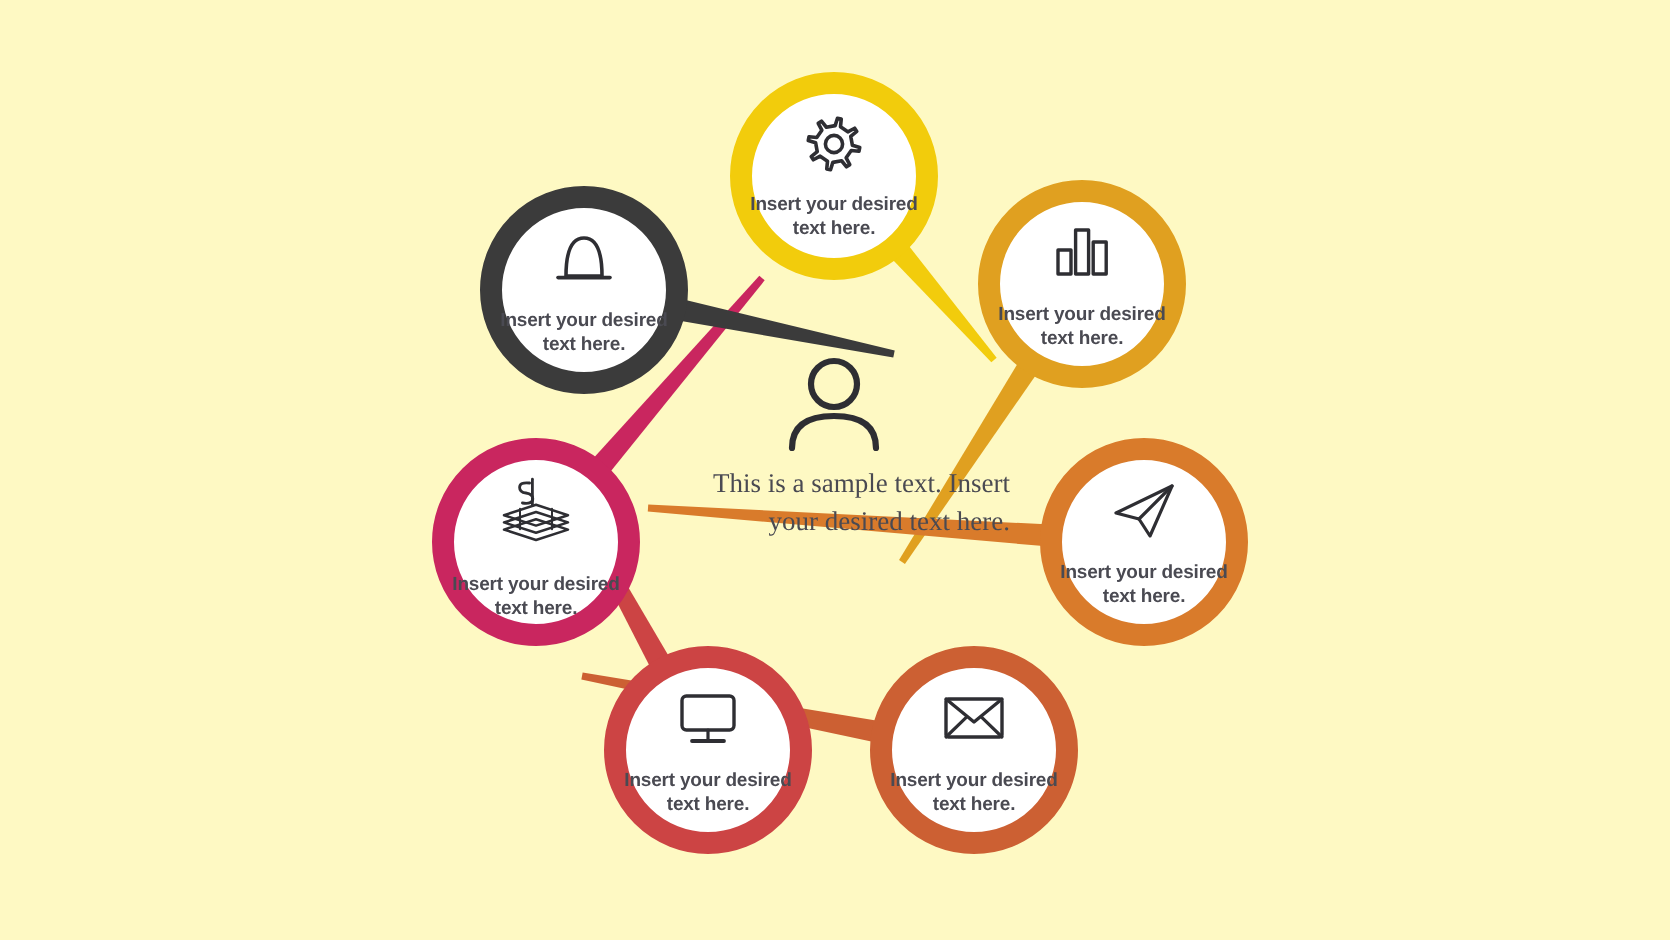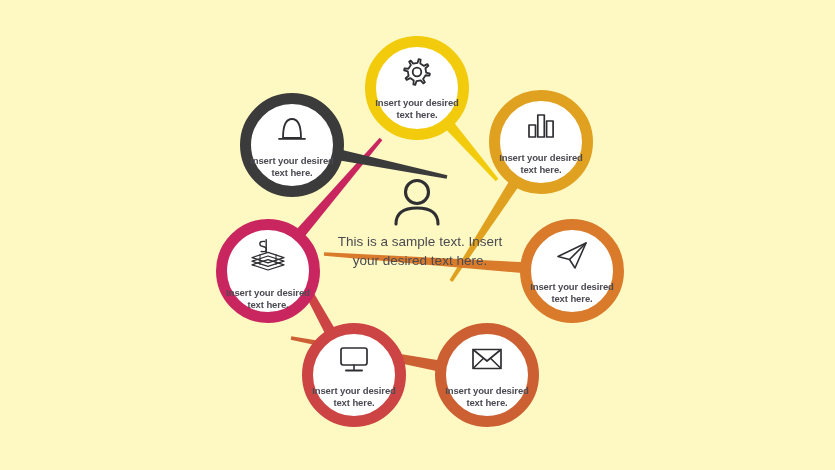--- a/index.html
+++ b/index.html
@@ -35,21 +35,22 @@
     font-weight: 600;
     letter-spacing: -0.1px;
     width: 100px;
     pointer-events: none;
   }
   .center-block {
     position: absolute;
     left: 335px;
     top: 232px;
     width: 170px;
-    text-align: center;
+    text-align: right;
+    font-family: Liberation Serif, serif;
   }
   .center-text {
     color: #4a4a52;
     font-size: 13.5px;
     line-height: 19px;
     font-weight: 400;
   }
 </style>
 </head>
 <body>

